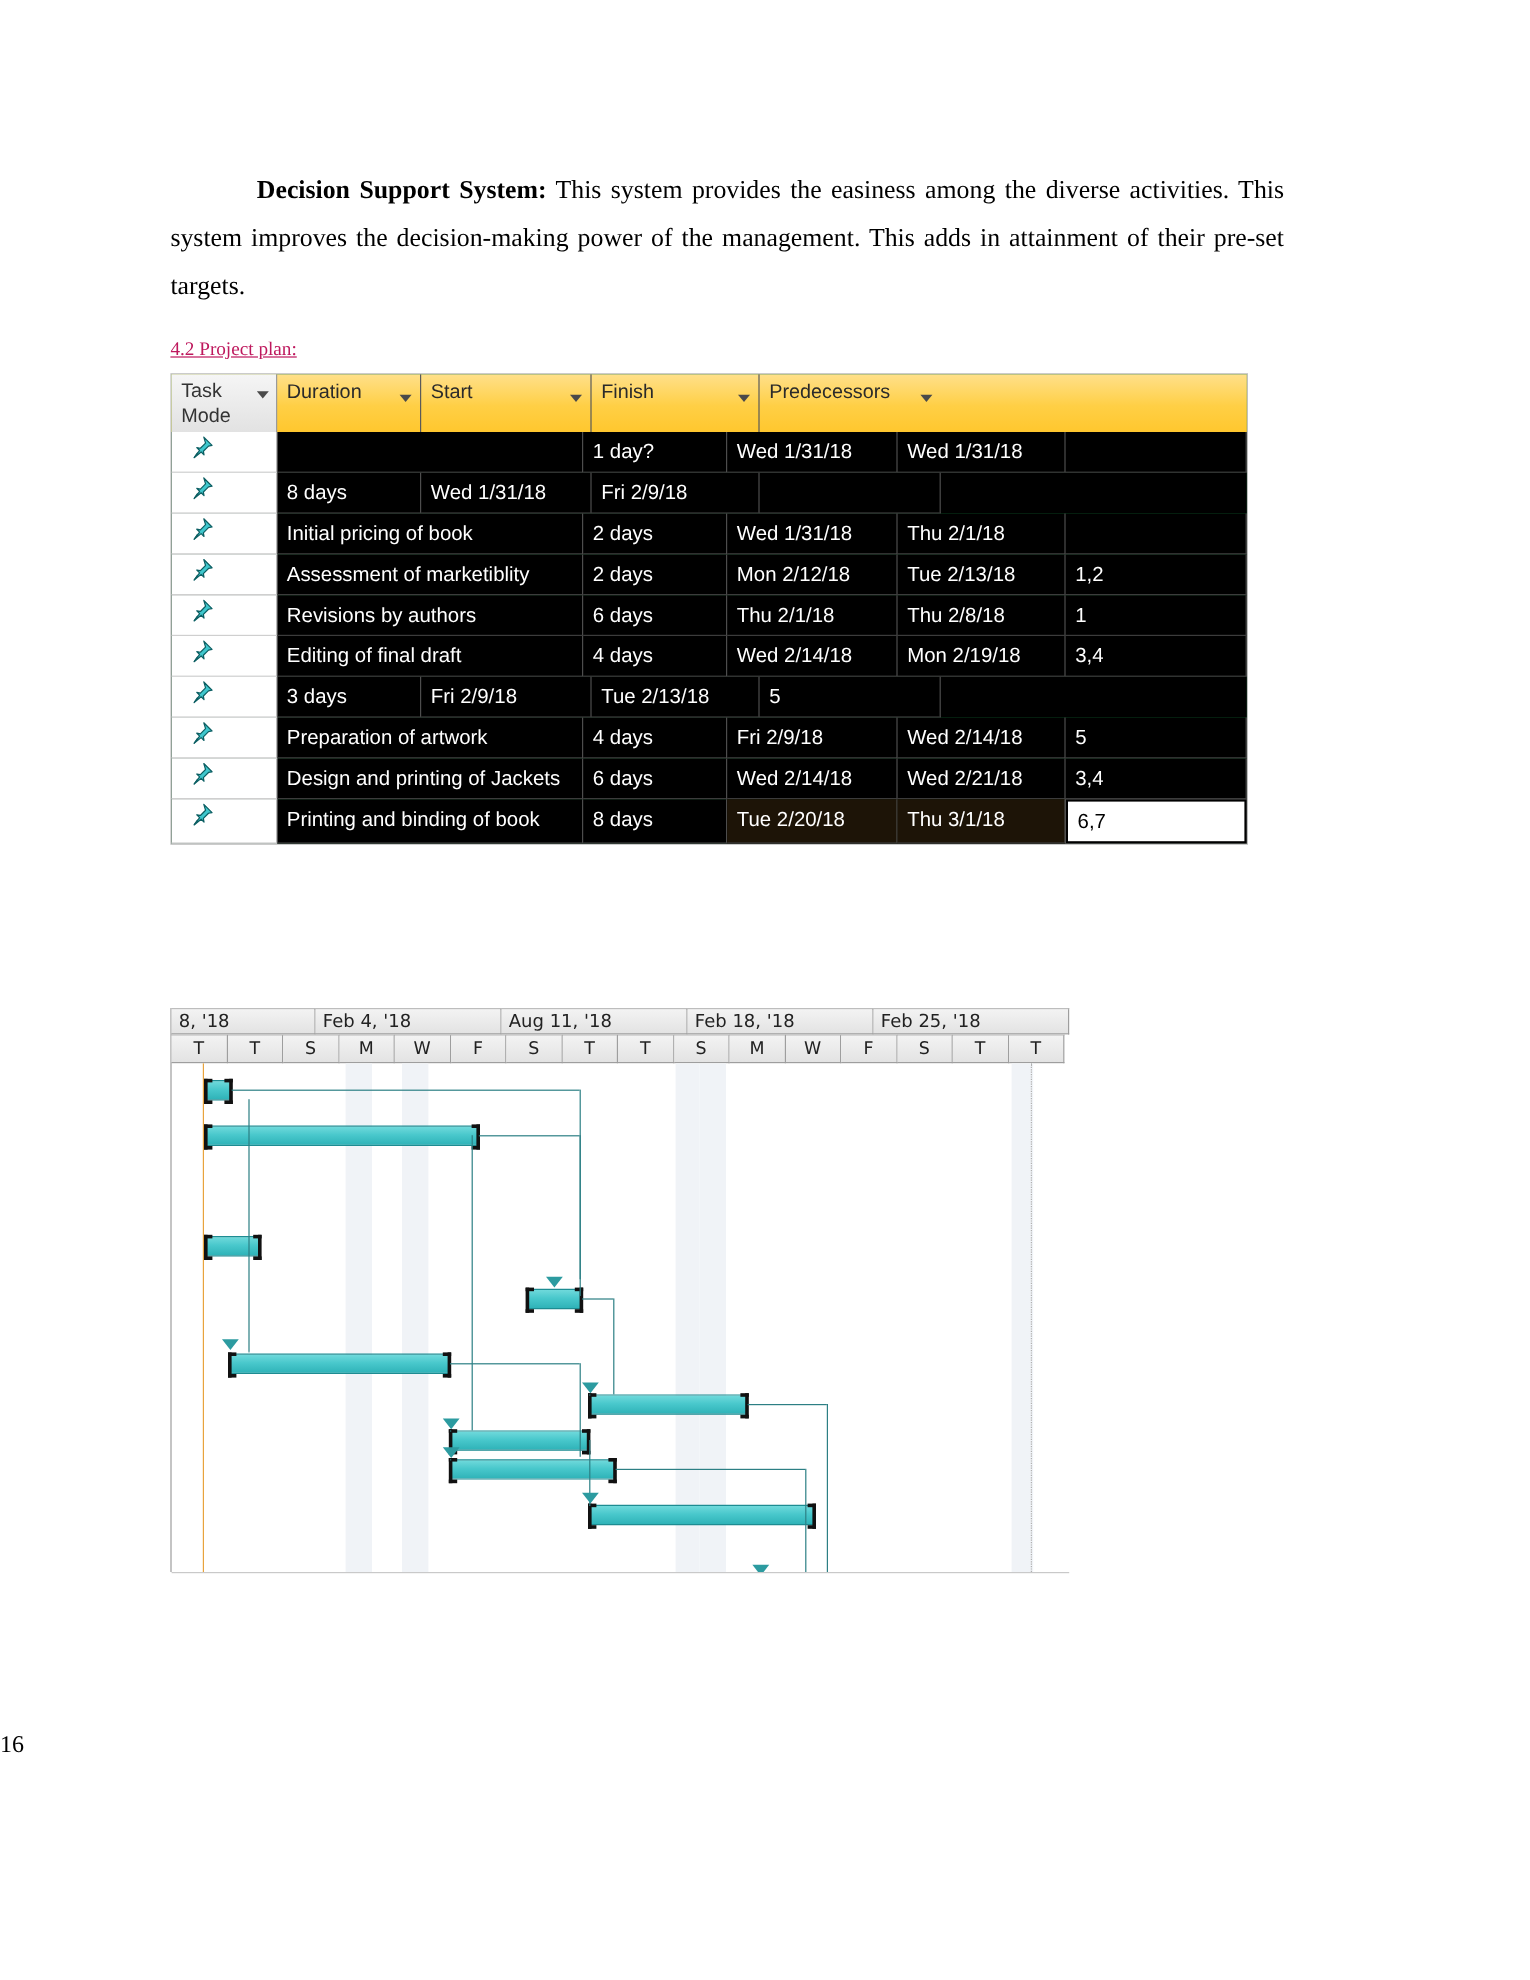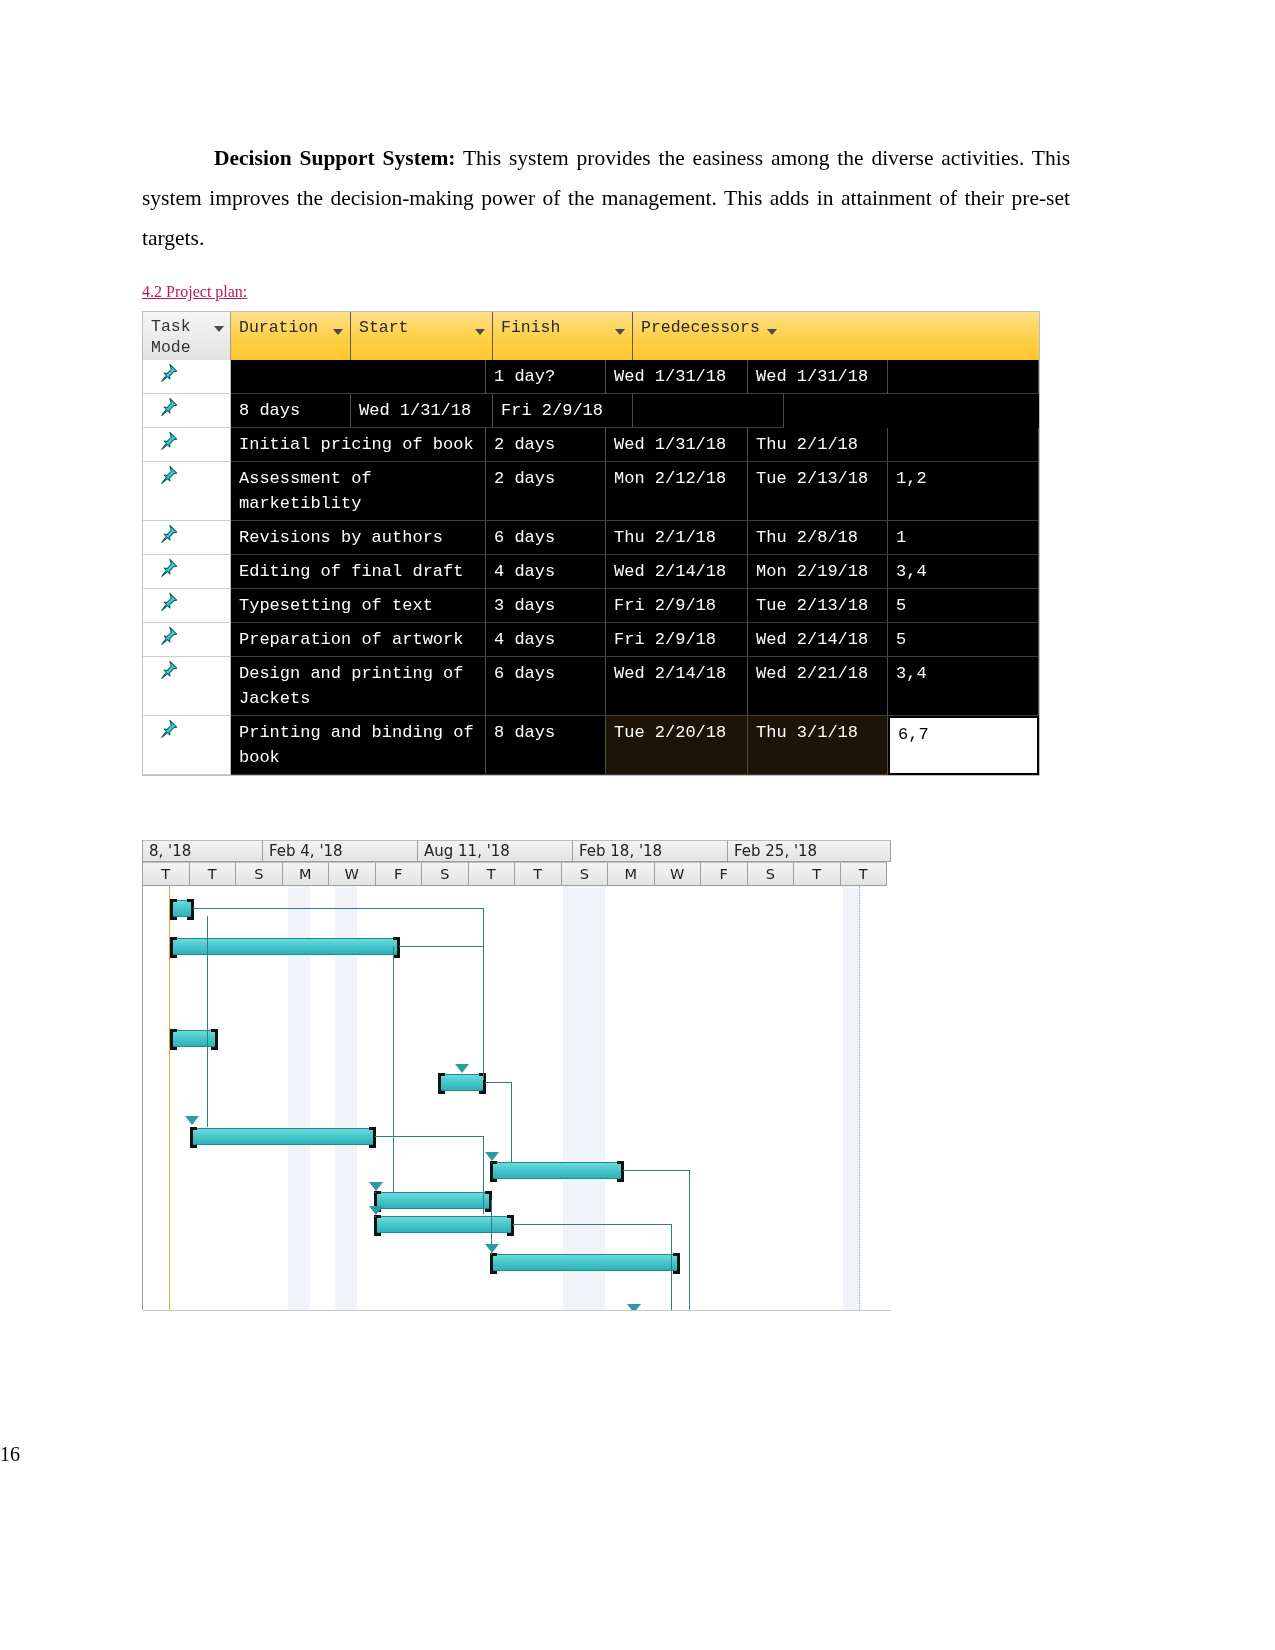--- a/index.html
+++ b/index.html
@@ -43,21 +43,21 @@
     text-decoration: underline;
   }
 
   
   .proj-table {
     position: absolute;
     left: 143px;
     top: 312px;
     width: 896px;
     background: #15803d;
-    font-family: Liberation Mono, monospace;
+    font-family: Liberation Sans, sans-serif;
     box-shadow: 0 0 0 1px #bfbfbf;
   }
   .pt-row { display: flex; }
   .pt-head {
     background: #ffd34d;
     background: linear-gradient(180deg,#ffe08a 0%, #ffcf45 55%, #ffc72e 100%);
     height: 48px;
   }
   .pt-head .pt-cell {
     color: #2a2a2a;
@@ -319,21 +319,20 @@
         <div class="pt-cell c-dur">4 days</div>
         <div class="pt-cell c-start">Wed 2/14/18</div>
         <div class="pt-cell c-fin">Mon 2/19/18</div>
         <div class="pt-cell c-pred">3,4</div>
       </div>
       <div class="pt-row">
         <div class="pt-cell c-mode"><span class="pin"><svg viewBox="0 0 24 24" width="22" height="22">
               <path d="M14 2.5 L21.5 10 L18.3 10.6 L13.6 15.3 L14.2 18.6 L11.6 16 L5.2 21.2 L10.2 14.6 L7.6 12 L10.9 12.6 L15.6 7.9 Z" fill="#3fc7cd" stroke="#0d5f63" stroke-width="1.1" stroke-linejoin="round"></path>
               <path d="M5.2 21.2 L8.4 16.5" stroke="#0d5f63" stroke-width="1" fill="none"></path>
             </svg></span></div>
-        <div class="pt-cell c-name">Typesetting of text</div>
         <div class="pt-cell c-dur">3 days</div>
         <div class="pt-cell c-start">Fri 2/9/18</div>
         <div class="pt-cell c-fin">Tue 2/13/18</div>
         <div class="pt-cell c-pred">5</div>
       </div>
       <div class="pt-row">
         <div class="pt-cell c-mode"><span class="pin"><svg viewBox="0 0 24 24" width="22" height="22">
               <path d="M14 2.5 L21.5 10 L18.3 10.6 L13.6 15.3 L14.2 18.6 L11.6 16 L5.2 21.2 L10.2 14.6 L7.6 12 L10.9 12.6 L15.6 7.9 Z" fill="#3fc7cd" stroke="#0d5f63" stroke-width="1.1" stroke-linejoin="round"></path>
               <path d="M5.2 21.2 L8.4 16.5" stroke="#0d5f63" stroke-width="1" fill="none"></path>
             </svg></span></div>

